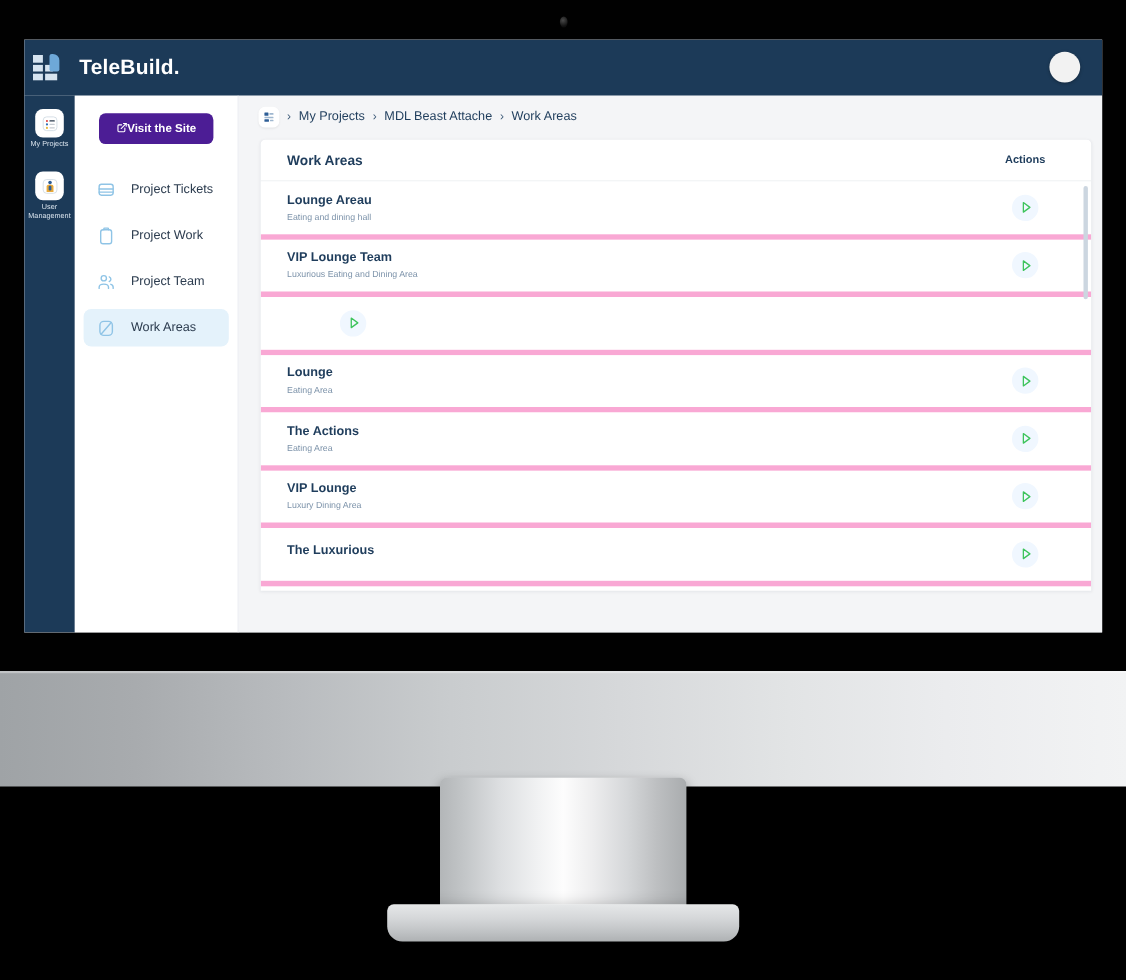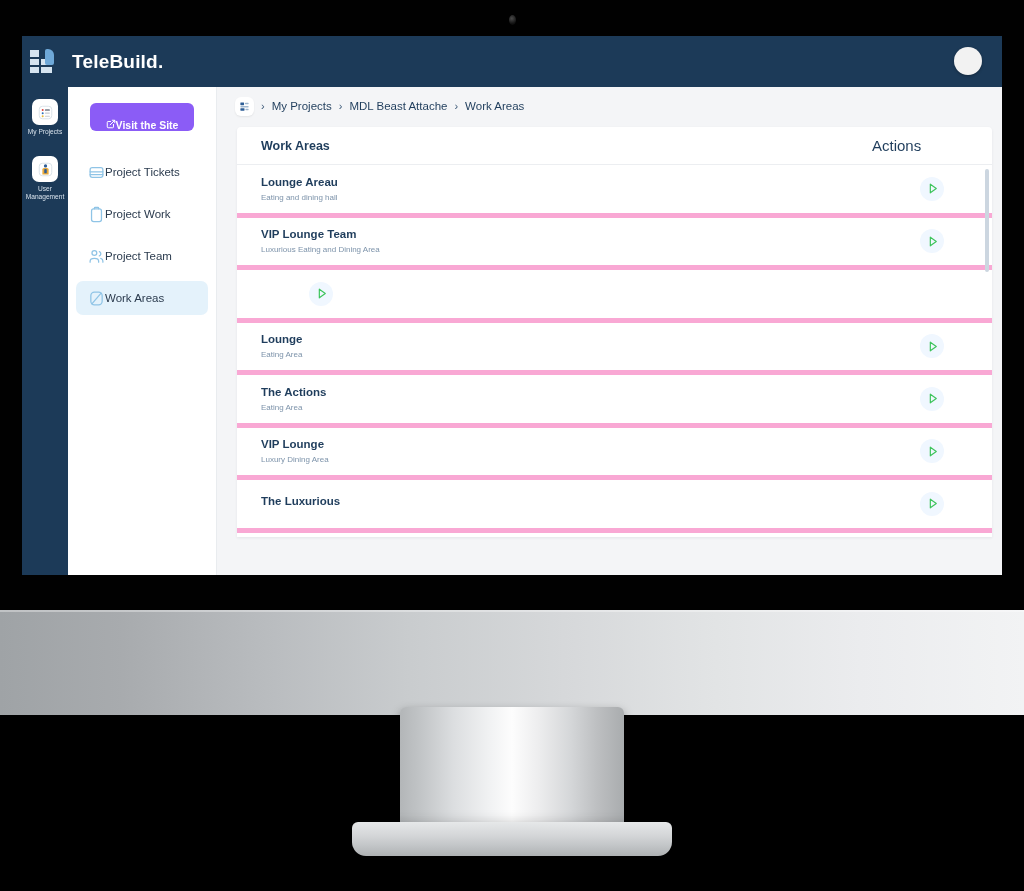--- a/index.html
+++ b/index.html
@@ -158,40 +158,41 @@
   #subnav {
     position: absolute;
     left: 46px; top: 51px;
     width: 149px; height: 488px;
     background: #ffffff;
     border-right: 1px solid #e9ecef;
   }
   #visit-site-btn {
     margin: 16px auto 0 auto;
     width: 104px; height: 28px;
-    background: #8b5cf6;
+    background: #4c1d95;
     border: none;
     border-radius: 6px;
     color: #ffffff;
     font-size: 10.5px;
     font-weight: bold;
     font-family: "Liberation Sans", sans-serif;
     display: flex;
-    align-items: flex-end;
+    align-items: center;
     justify-content: center;
     gap: 0;
     cursor: pointer;
   }
   #subnav-list { margin-top: 24px; }
   .nav-item {
     height: 34px;
     margin: 0 8px 8px 8px;
     padding-left: 12px;
     display: flex;
     align-items: center;
+    gap: 14px;
     border-radius: 7px;
     cursor: pointer;
   }
   .nav-item.active { background: #e4f2fb; }
   .nav-icon {
     width: 17px; height: 17px;
     flex: 0 0 17px;
     color: #8fc4e6;
   }
   .nav-icon svg { width: 17px; height: 17px; display: block; }
@@ -249,25 +250,25 @@
     padding: 0 0 0 24px;
     border-bottom: 1px solid #eceef1;
   }
   #th-name {
     font-size: 12.5px;
     font-weight: bold;
     color: #1f3d5c;
     flex: 1;
   }
   #th-actions {
-    font-size: 15px;
-    font-weight: normal;
+    font-size: 10px;
+    font-weight: bold;
     color: #1f3d5c;
     width: 120px;
-    text-align: left;
+    text-align: center;
   }
 
   .row {
     height: 52.5px;
     display: flex;
     align-items: center;
     padding-left: 24px;
     border-bottom: 5px solid #f9a8d4;
     background: #ffffff;
   }

